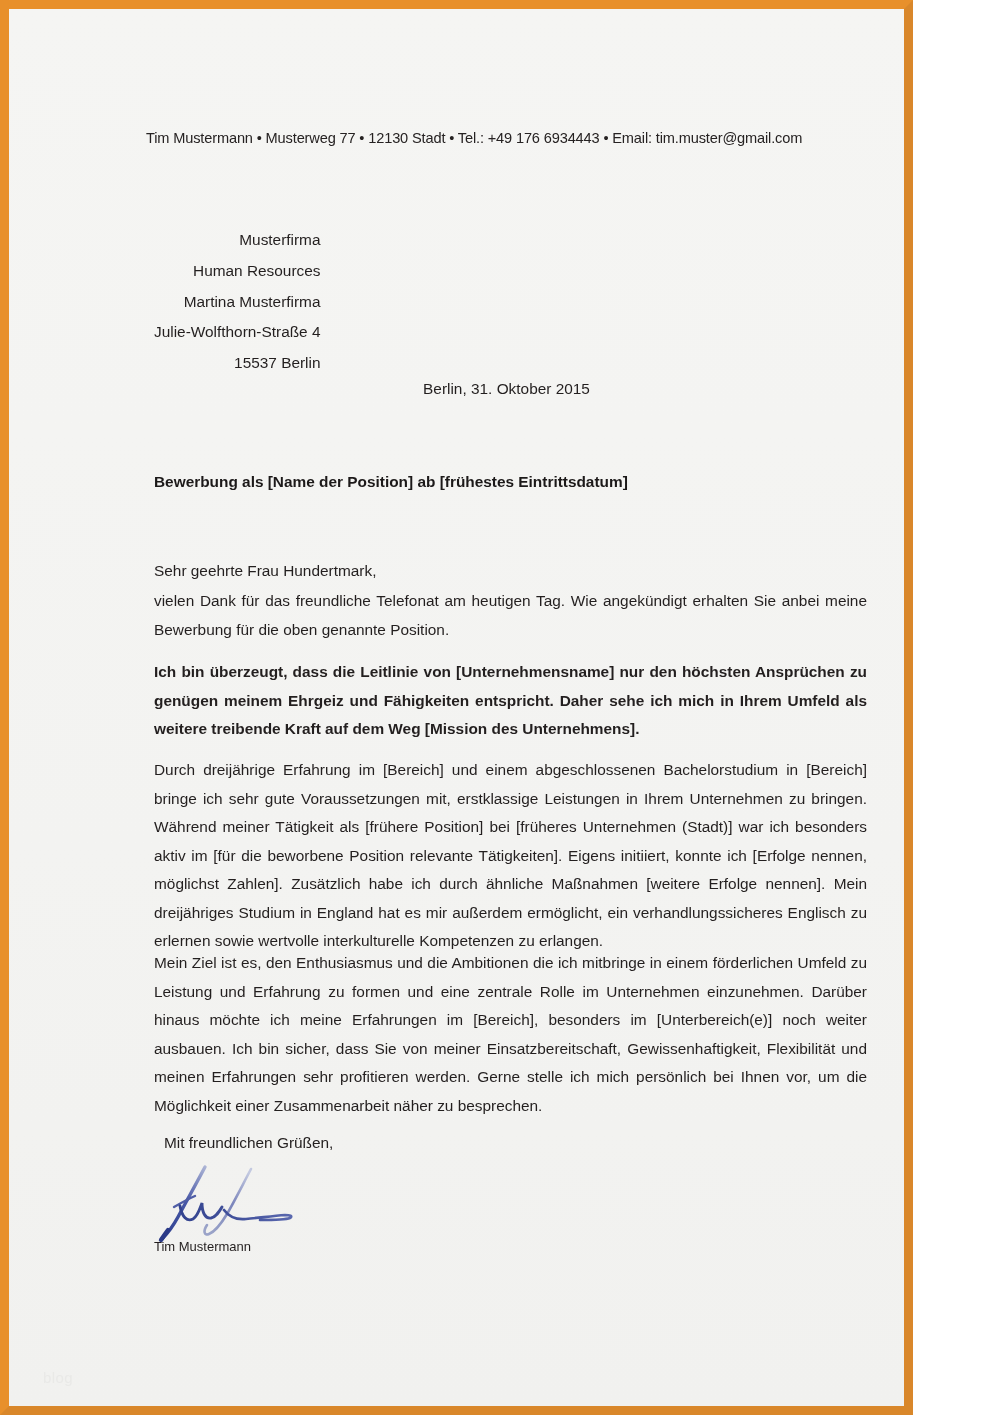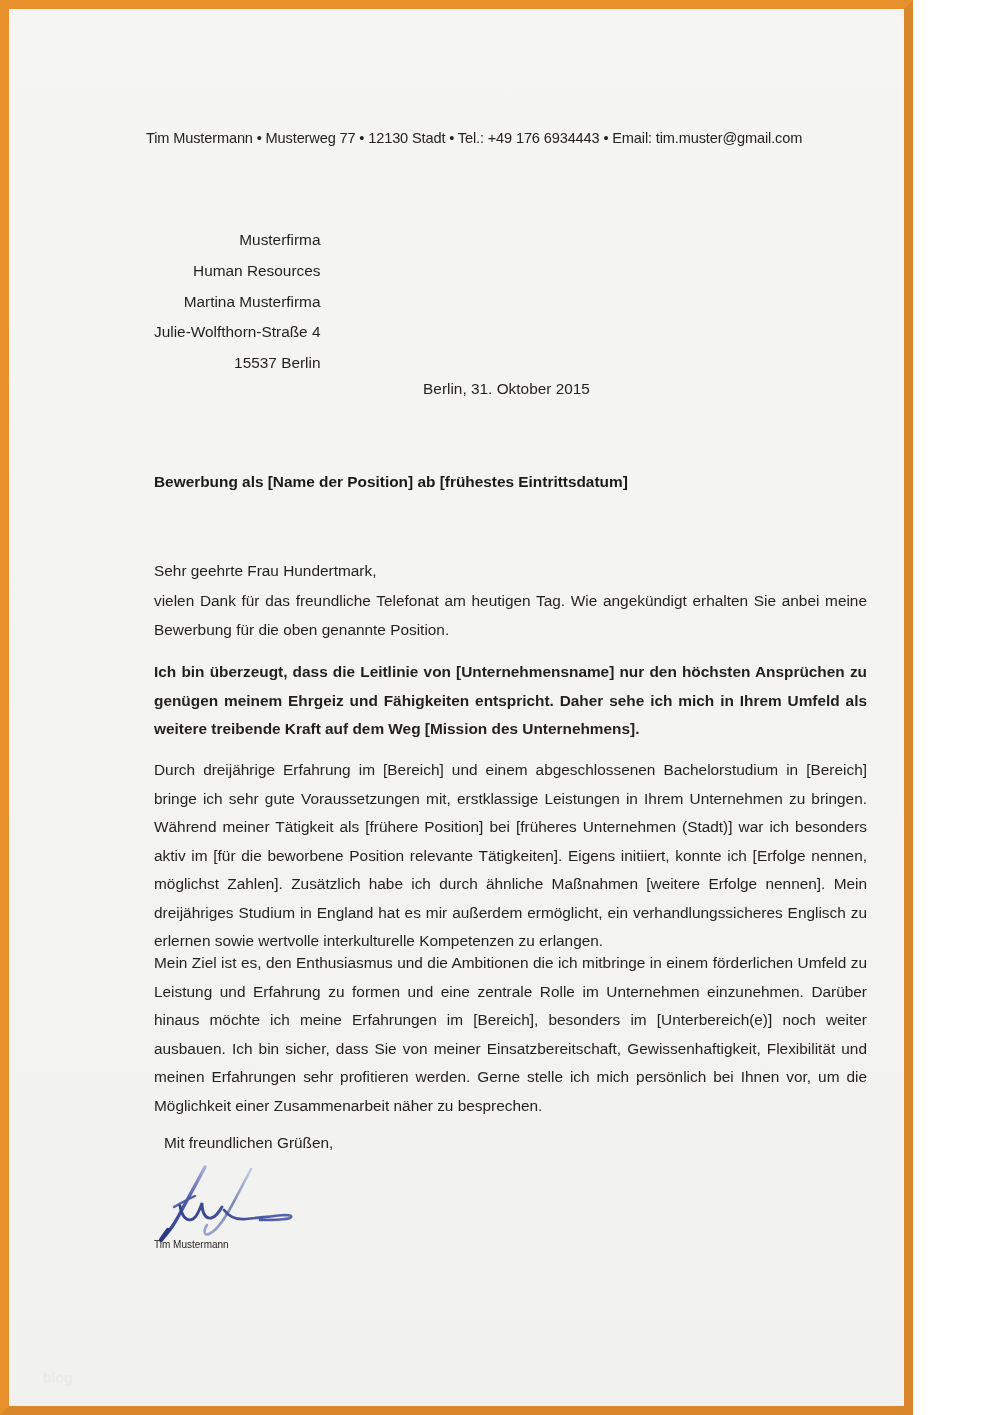--- a/index.html
+++ b/index.html
@@ -132,21 +132,21 @@
     left: 8px;
     width: 160px;
     height: 82px;
   }
   .signature svg { display: block; }
 
   .signature-name {
     position: absolute;
     top: 1230px;
     left: 8px;
-    font-size: 10px;
+    font-size: 13px;
     color: #231f1f;
   }
 
   
   .watermark {
     position: absolute;
     left: 34px;
     bottom: 20px;
     font-size: 15px;
     color: #e9e9e7;

